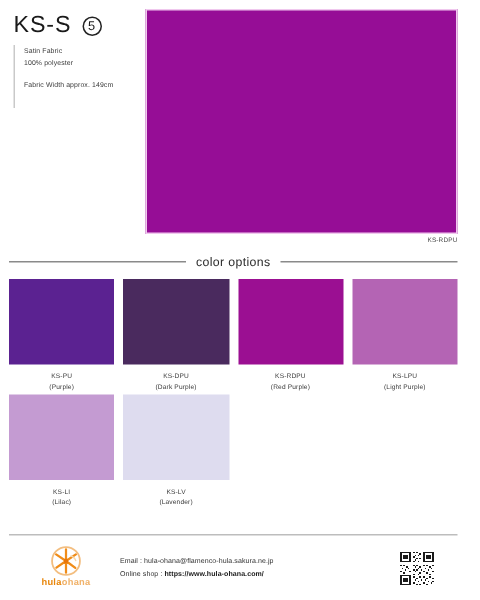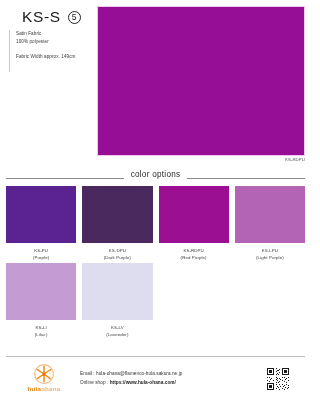--- a/index.html
+++ b/index.html
@@ -35,21 +35,20 @@
     align-items: center;
     gap: 7px;
     height: 22px;
   }
   .title-code {
     font-size: 15.5px;
     letter-spacing: 0.6px;
     color: #1a1a1a;
     font-weight: 400;
     line-height: 1;
-    margin-left: 13px;
   }
   .title-number {
     width: 13px; height: 13px;
     border: 1px solid #222;
     border-radius: 50%;
     display: flex;
     align-items: center;
     justify-content: center;
     font-size: 8.5px;
     color: #1a1a1a;
@@ -90,21 +89,21 @@
     color: #4a4a4a;
     letter-spacing: 0.1px;
   }
 
   
   .section-heading {
     position: absolute;
     left: 6px; top: 170px;
     width: 299px;
     display: flex;
-    align-items: flex-end;
+    align-items: center;
     gap: 7px;
   }
   .rule { flex: 1; height: 1px; background: #8a8a8a; }
   .section-heading-label {
     font-size: 8.2px;
     color: #2a2a2a;
     letter-spacing: 0.25px;
     white-space: nowrap;
   }
 

